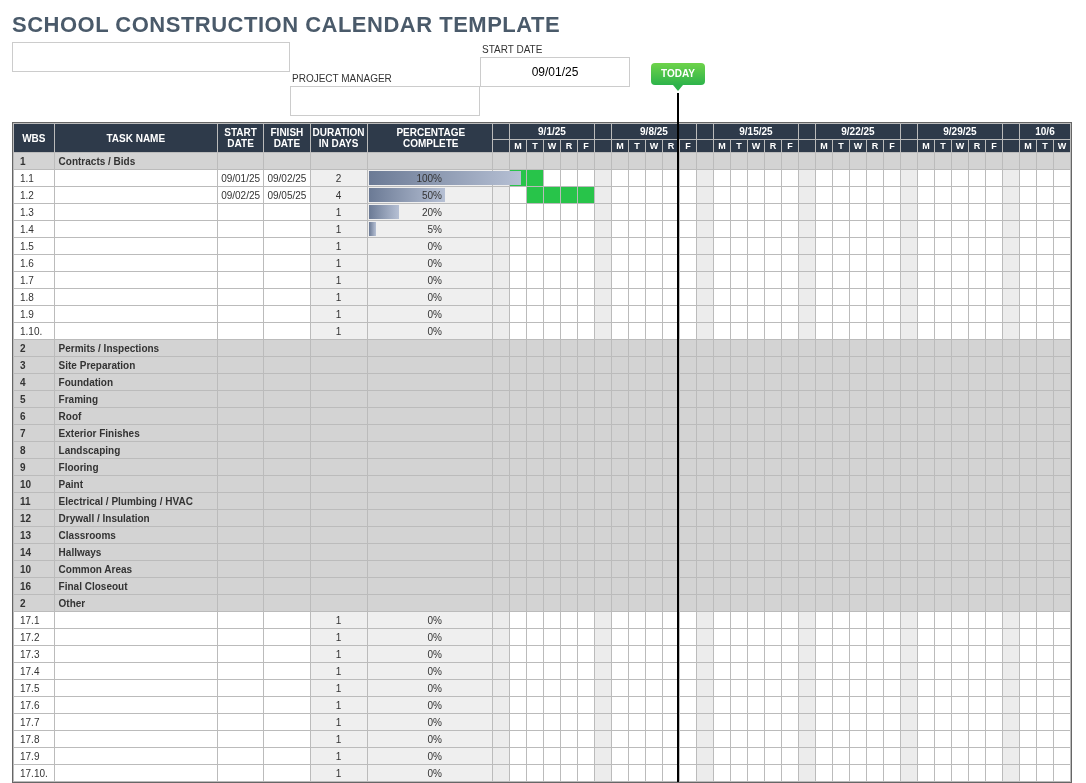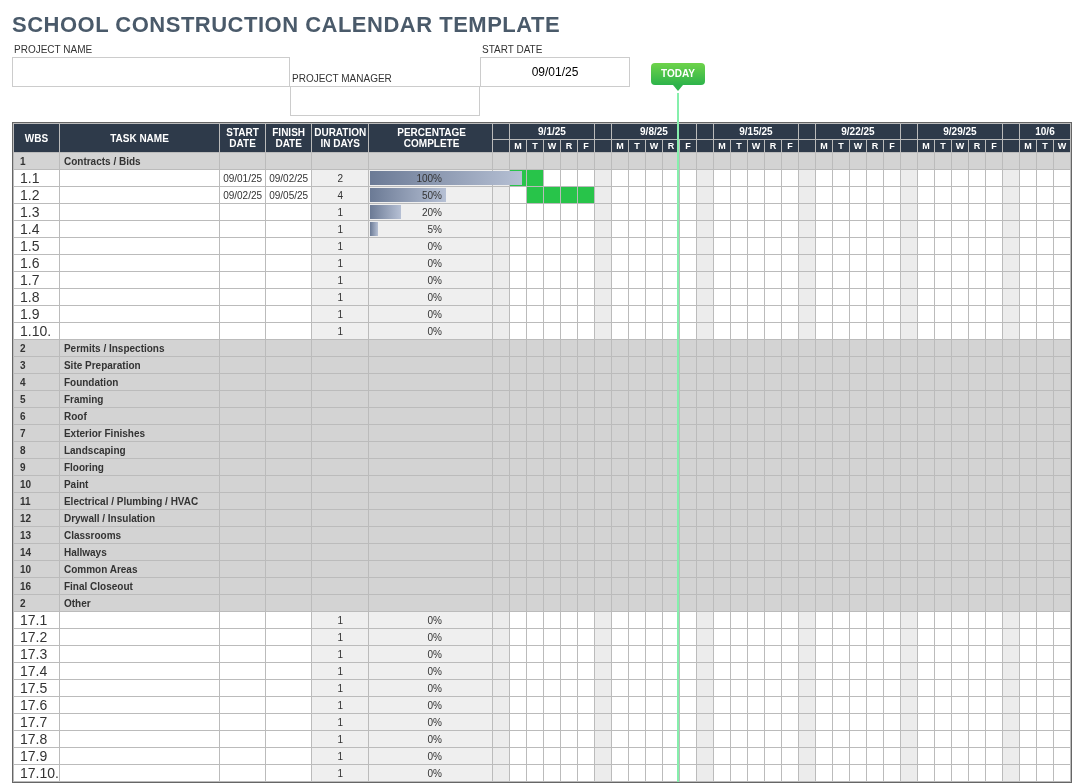--- a/index.html
+++ b/index.html
@@ -8,52 +8,51 @@
   .toprow { display:flex; gap:0px; margin-bottom:6px; position:relative;}
   .field { display:flex; flex-direction:column; }
   .field-label { font-size:10px; color:#333; padding:2px 2px;}
   .field-input { height:30px; border:1px solid #ccc; padding:4px 8px; font-size:12px;}
   .tablewrap { border:1px solid #666; width:1060px; overflow:hidden; position:relative;}
   table { border-collapse:collapse; table-layout:fixed;}
   th,td { border:1px solid #bbb; padding:0;}
   .hdr th { background:#2e3a4a; color:#fff; font-size:10px; font-weight:bold; text-align:center; padding:2px 2px;}
   .subhdr th { background:#2e3a4a; color:#fff; font-size:9px; text-align:center; padding:1px 0;}
   .daycell { width:17px; min-width:17px; max-width:17px;}
-  .wbs { width:44px; text-align:left; padding-left:6px; font-size:14px;}
+  .wbs { width:44px; text-align:left; padding-left:6px; font-size:10px;}
   .taskname { width:220px; padding-left:4px; font-size:10px;}
   .startd,.finishd { width:50px; text-align:center; font-size:10px;}
   .dur { width:52px; text-align:center; font-size:10px;}
   .pct { width:154px; text-align:right; font-size:10px; padding-right:50px; position:relative;}
   .pct .bar { position:absolute; left:1px; top:1px; bottom:1px;
               background:linear-gradient(to right,#6b7a95 0%,#b6c0d4 100%);}
   .pct .lbl { position:relative; z-index:1;}
   tr.catrow td { background:#d3d3d3; font-weight:bold; font-size:10px; height:17px;}
   tr.detrow td { background:#fff; height:17px;}
   tr.detrow td.dur, tr.detrow td.pct { background:#efefef;}
   tr.detrow td.daycell { background:#fff;}
   tr.catrow td.daycell { background:#d3d3d3;}
   td.daycell.filled { background:#28c44a !important;}
-  .today { position:absolute; top:0; bottom:0; width:2px; background:#86efac; z-index:5;}
+  .today { position:absolute; top:0; bottom:0; width:2px; background:#000000; z-index:5;}
   .today-flag { position:absolute; top:-30px; left:-26px; width:54px; height:22px;
                 background:linear-gradient(to bottom,#6ed34a,#2db34a);
                 border-radius:4px; color:#fff; font-size:10px; font-weight:bold;
                 text-align:center; line-height:22px;}
   .today-flag:after { content:""; position:absolute; top:22px; left:50%; transform:translateX(-50%);
                       border-left:5px solid transparent; border-right:5px solid transparent;
                       border-top:6px solid #2db34a;}
   tr.detrow td.daycell.wend, tr.detrow td.daycell.spacer { background:#ececec;}
 </style>
 </head>
 <body>
 
 <div class="title">SCHOOL CONSTRUCTION CALENDAR TEMPLATE</div>
 
 <div class="toprow" style="position:relative;">
   <div class="field" style="width:278px;">
-    <div class="field-label">PROJECT NAME</div>
     <input class="field-input" value="" style="">
   </div>
   <div class="field" style="width:190px;margin-top:29px;">
     <div class="field-label">PROJECT MANAGER</div>
     <input class="field-input" value="" style="">
   </div>
   <div class="field" style="width:150px;">
     <div class="field-label">START DATE</div>
     <input class="field-input" style="text-align: center;" value="09/01/25">
   </div>

